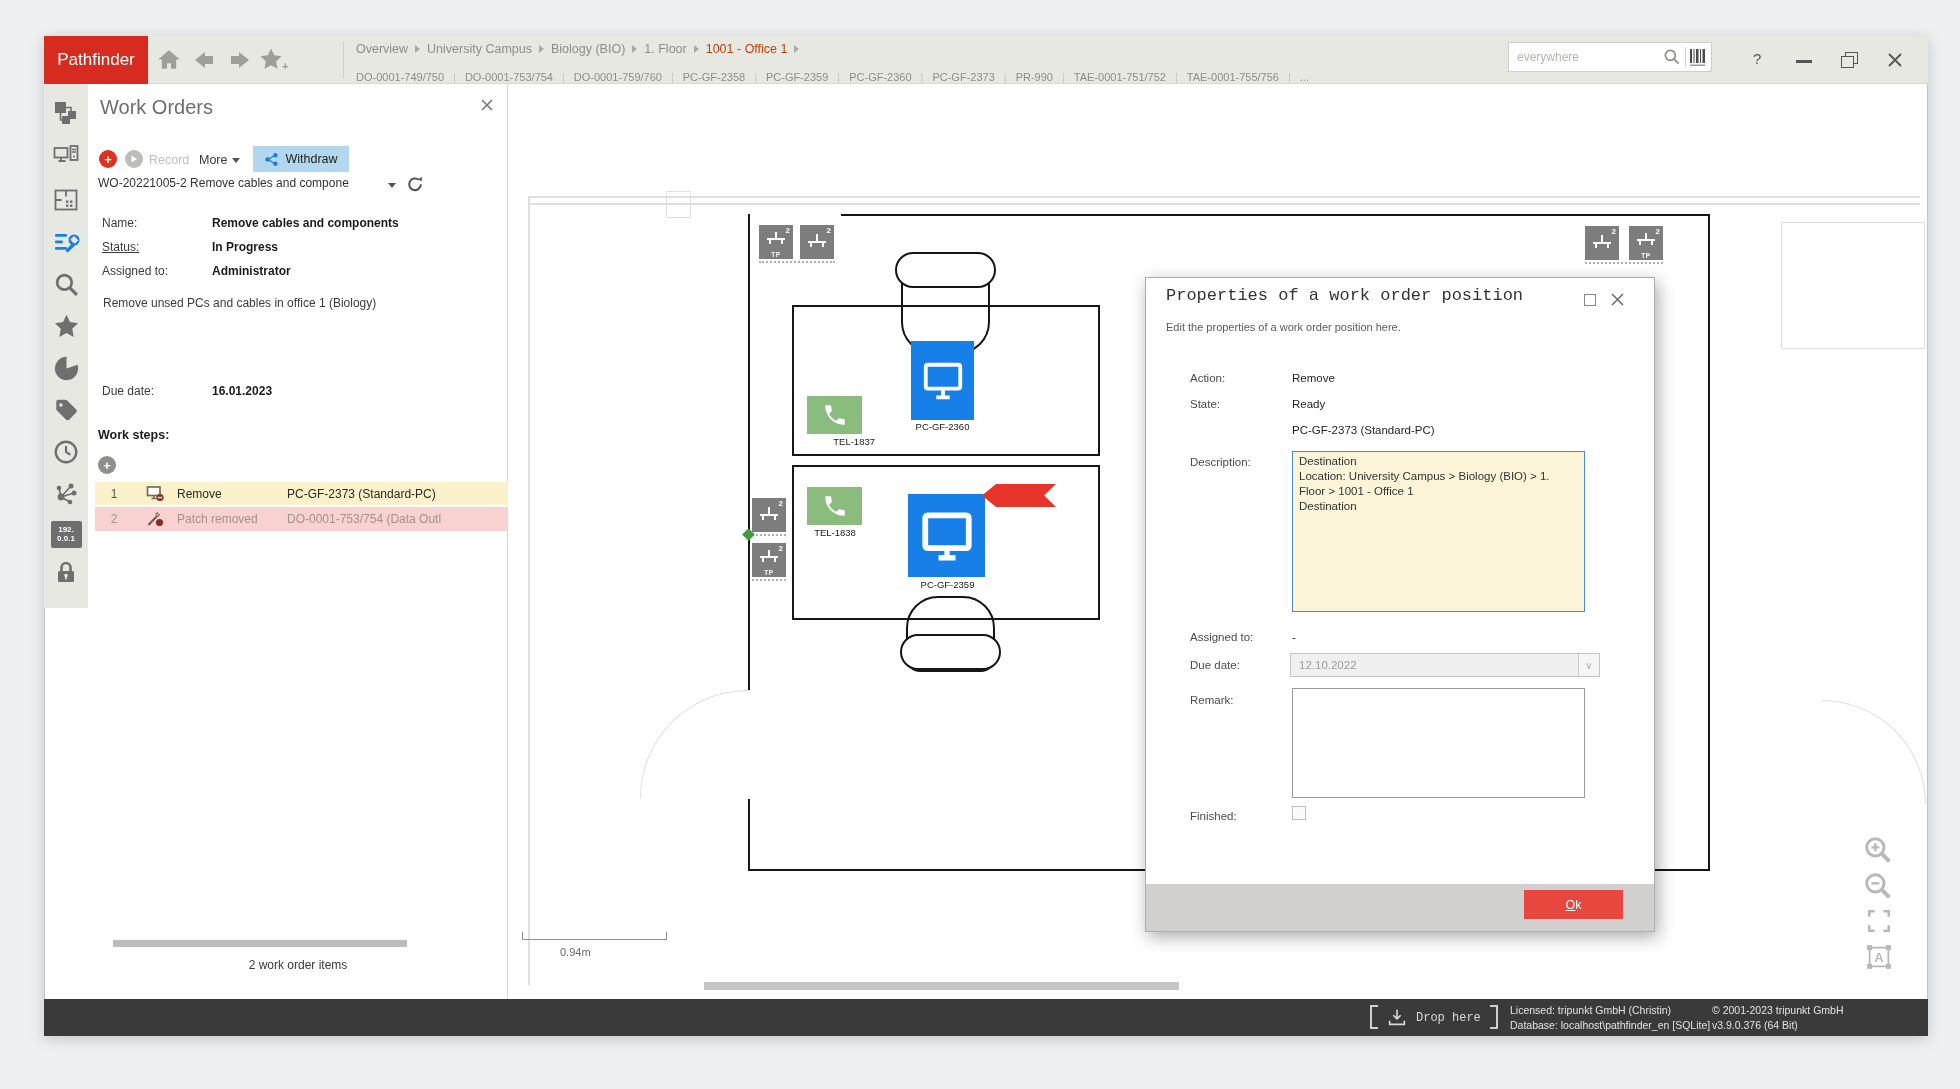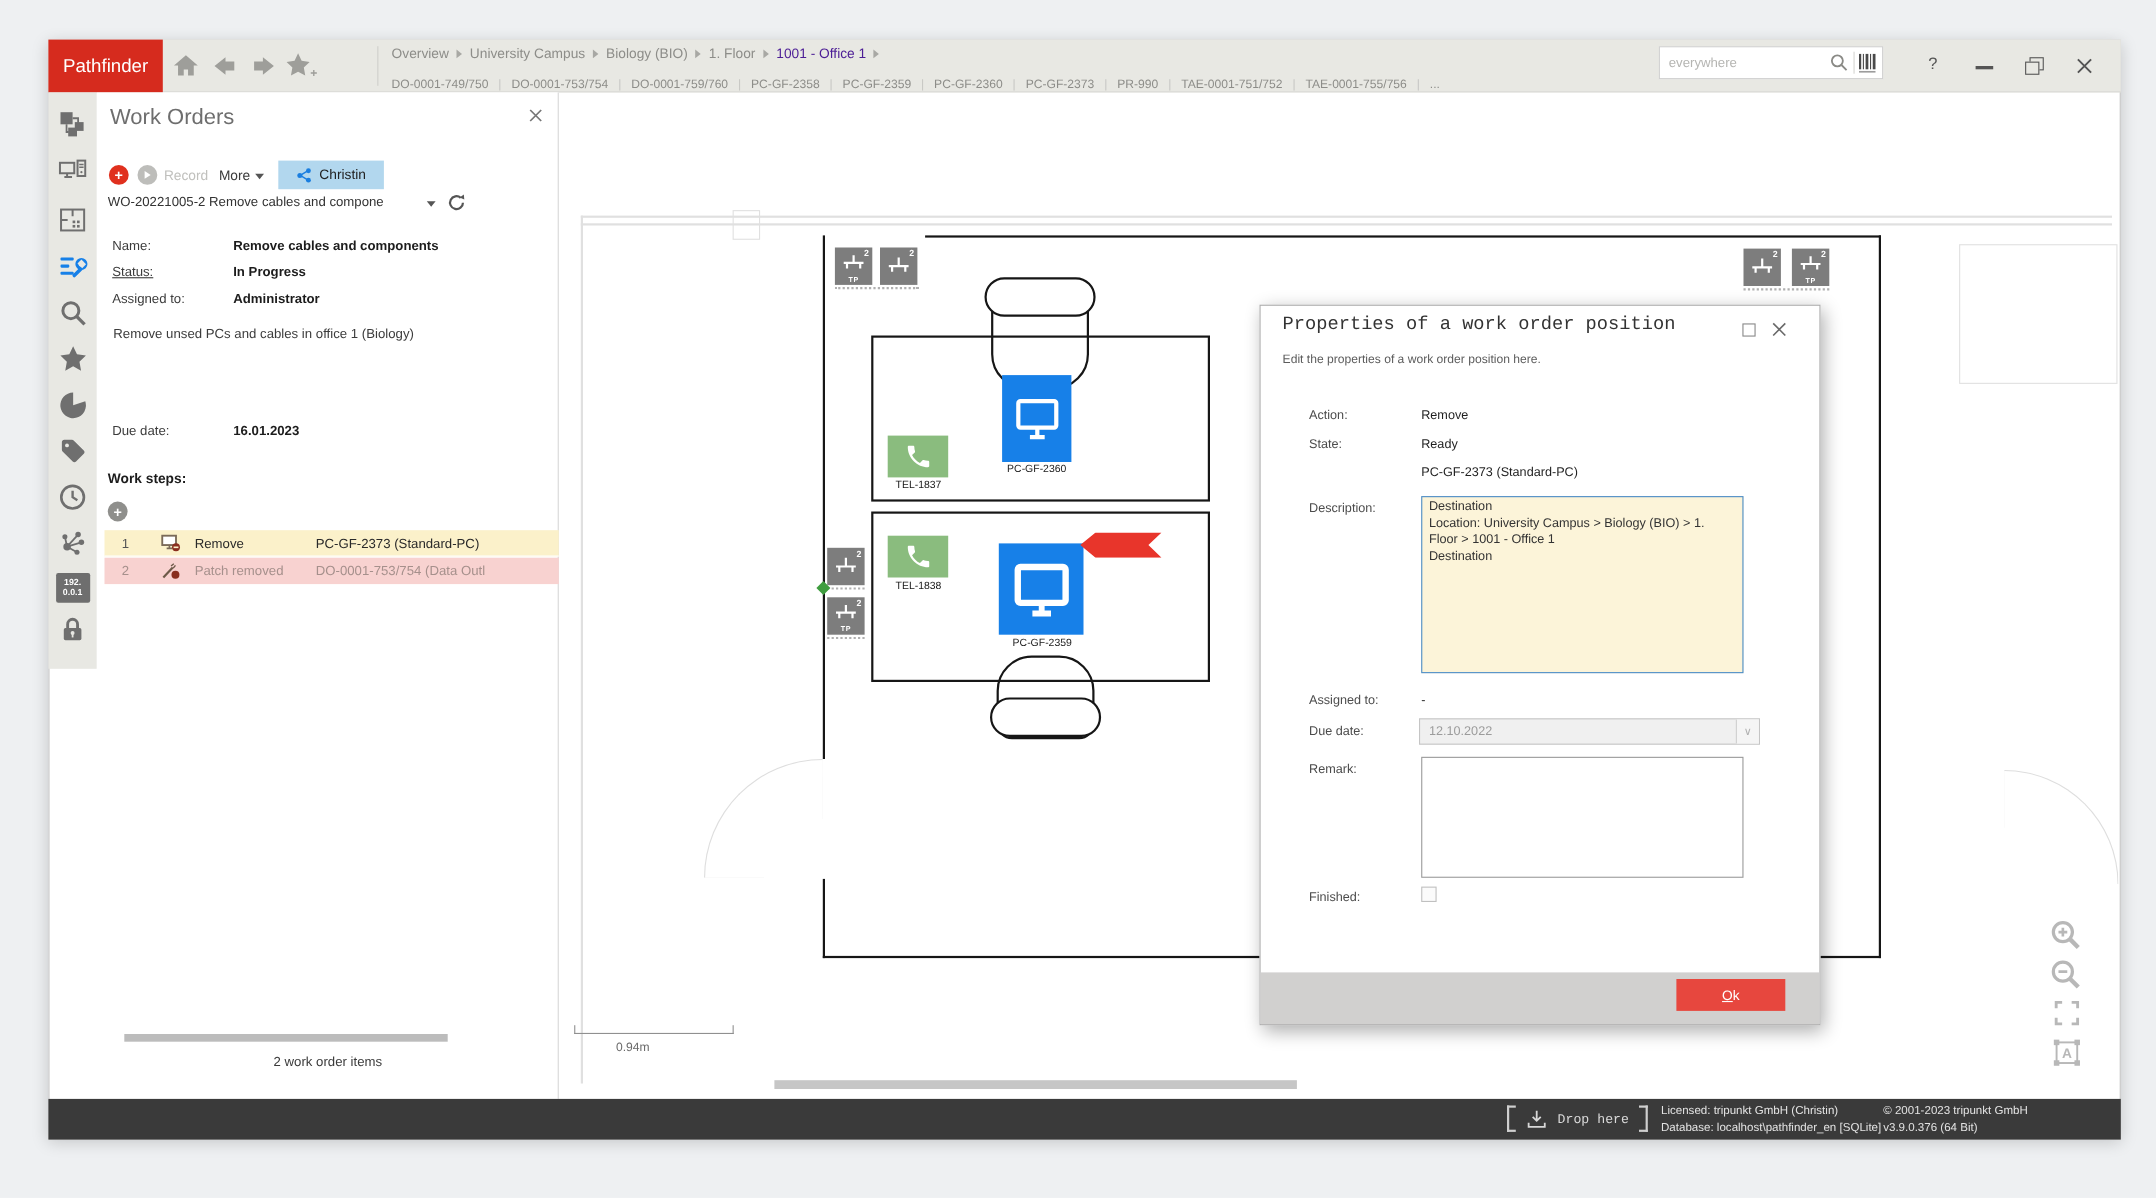--- a/index.html
+++ b/index.html
@@ -6,21 +6,21 @@
   body{width:1960px;height:1089px;position:relative;overflow:hidden;background:#eef0f2;
        font-family:"Liberation Sans","DejaVu Sans",sans-serif;}
   .a{position:absolute;box-sizing:border-box;}
   .win{background:#ffffff;border:1px solid #c4c4c4;box-shadow:0 3px 14px rgba(0,0,0,.18);}
   .topbar{background:#e8e8e3;border-bottom:1px solid #d9d9d4;}
   .logo{background:#d62b1e;color:#fff;font-size:17px;display:flex;align-items:center;justify-content:center;}
   .sidebar{background:#e8e8e3;}
   .icon-slot{width:44px;height:40px;display:flex;align-items:center;justify-content:center;}
   .crumbs{display:flex;align-items:center;gap:7px;white-space:nowrap;overflow:hidden;}
   .crumb{font-size:12.5px;color:#8d8d89;cursor:default;}
-  .crumb.cur{color:#4c1d95;}
+  .crumb.cur{color:#c2410c;}
   .bc-sep{width:0;height:0;border-left:5px solid #a8a8a4;border-top:4px solid transparent;border-bottom:4px solid transparent;}
   .tabsrow{display:flex;align-items:center;gap:9px;white-space:nowrap;overflow:hidden;}
   .tab{font-size:11px;color:#8d8d89;}
   .tab-sep{font-size:11px;color:#c6c6c3;}
   .searchbox{background:#fff;border:1px solid #cfcfcf;display:flex;align-items:center;}
   .searchbox input{flex:1;border:none;outline:none;font-size:12px;padding:0 8px;color:#444;min-width:0;background:transparent;font-family:inherit;}
   .searchbox input::placeholder{color:#b5b5b2;}
   .lbl{font-size:12px;color:#3c3c3c;}
   .val{font-size:12px;font-weight:bold;color:#1c1c1c;}
   .dlbl{font-size:11.5px;color:#4c4c4c;}
@@ -286,21 +286,21 @@
       <g stroke="#1a7ee0" stroke-width="1.3">
         <line x1="4" y1="7.5" x2="11" y2="3.2"></line>
         <line x1="4" y1="7.5" x2="11" y2="11.8"></line>
       </g>
       <g fill="#1a7ee0">
         <circle cx="3.6" cy="7.5" r="2.3"></circle>
         <circle cx="11.4" cy="3.2" r="2.2"></circle>
         <circle cx="11.4" cy="11.8" r="2.2"></circle>
       </g>
     </svg>
-  <span style="font-size:12.5px;color:#222;">Christin</span>
+  <span style="font-size:12.5px;color:#222;">Withdraw</span>
 </div>
 
 <div class="a" style="left:98px;top:176px;width:300px;height:18px;font-size:12px;color:#333;white-space:nowrap;overflow:hidden;">WO-20221005-2 Remove cables and compone</div>
 <span class="a caret-down" style="left:388px;top:183px;"></span>
 <div class="a" style="left:406px;top:175px;width:18px;height:18px;">
   <svg width="18" height="18" viewBox="0 0 16 16">
       <path d="M13.2 8.2a5.2 5.2 0 1 1-1.8-3.9" fill="none" stroke="#555" stroke-width="1.8"></path>
       <polygon points="13.9,1.6 14.3,5.6 10.6,4.1" fill="#555"></polygon>
     </svg>
 </div>
@@ -411,21 +411,21 @@
     </svg>
   <span class="sup">2</span><span class="tp">TP</span>
 </div>
 <div class="a hatch" style="left:1585px;top:260px;width:78px;height:4px;"></div>
 
 <div class="a" style="left:807px;top:396px;width:55px;height:38px;background:#8abc7e;display:flex;align-items:center;justify-content:center;">
   <svg width="26" height="26" viewBox="0 0 24 24">
       <path d="M6.6 10.8c1.4 2.8 3.8 5.2 6.6 6.6l2.2-2.2c.3-.3.7-.4 1-.2 1.1.4 2.3.6 3.6.6.6 0 1 .4 1 1V20c0 .6-.4 1-1 1C10.8 21 3 13.2 3 4c0-.6.4-1 1-1h3.5c.6 0 1 .4 1 1 0 1.3.2 2.5.6 3.6.1.3 0 .7-.2 1l-2.3 2.2z" fill="#fff"></path>
     </svg>
 </div>
-<div class="a devlabel" style="left:795px;top:436px;width:80px;">TEL-1837</div>
+<div class="a devlabel" style="left:795px;top:436px;width:80px;text-align:right;">TEL-1837</div>
 
 <div class="a" style="left:911px;top:341px;width:63px;height:79px;background:#1780e8;display:flex;align-items:center;justify-content:center;">
   <svg width="46" height="46" viewBox="0 0 24 24">
       <rect x="3" y="3.5" width="18" height="12.5" rx="1" fill="none" stroke="#fff" stroke-width="2"></rect>
       <path d="M8.5 20.5h7M12 16v4.5" stroke="#fff" stroke-width="2"></path>
     </svg>
 </div>
 <div class="a devlabel" style="left:895px;top:421px;width:95px;">PC-GF-2360</div>
 
 <div class="a" style="left:807px;top:487px;width:55px;height:38px;background:#8abc7e;display:flex;align-items:center;justify-content:center;">

